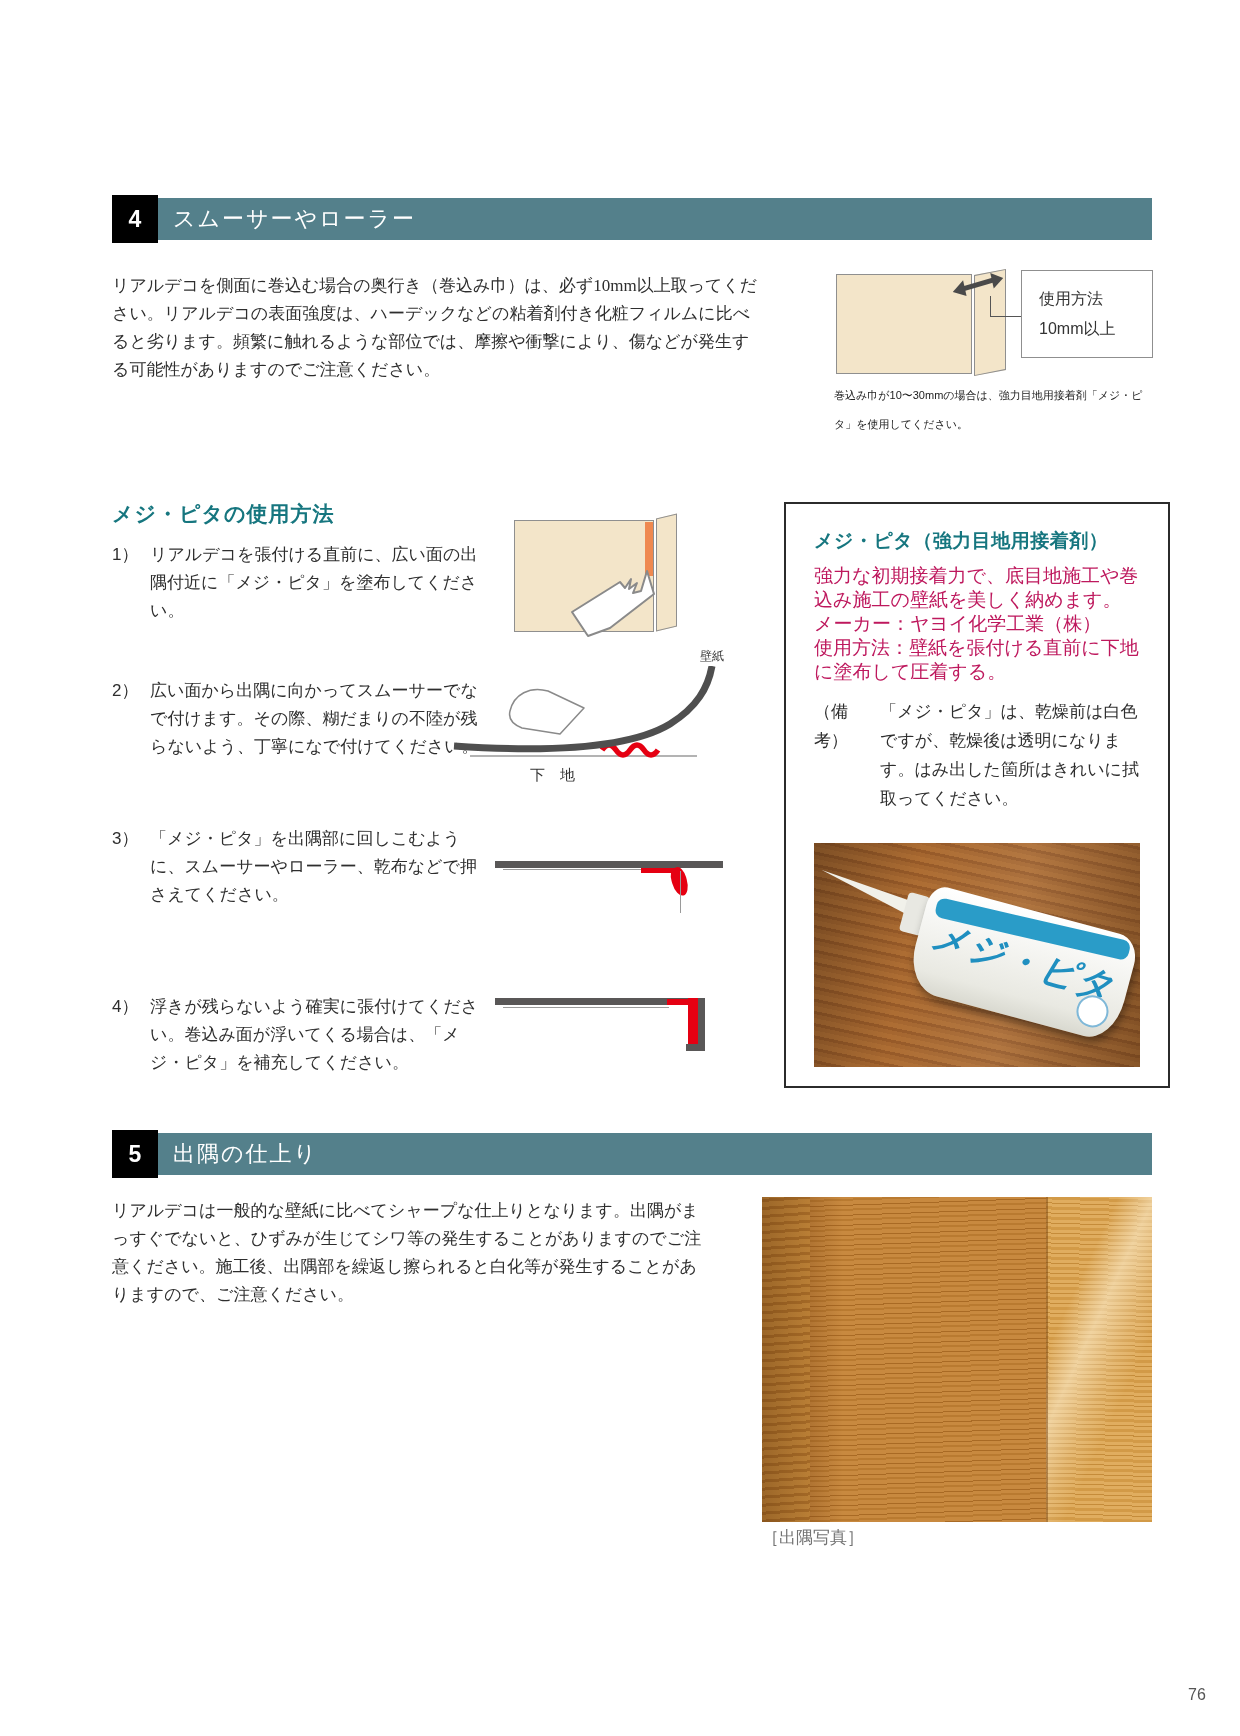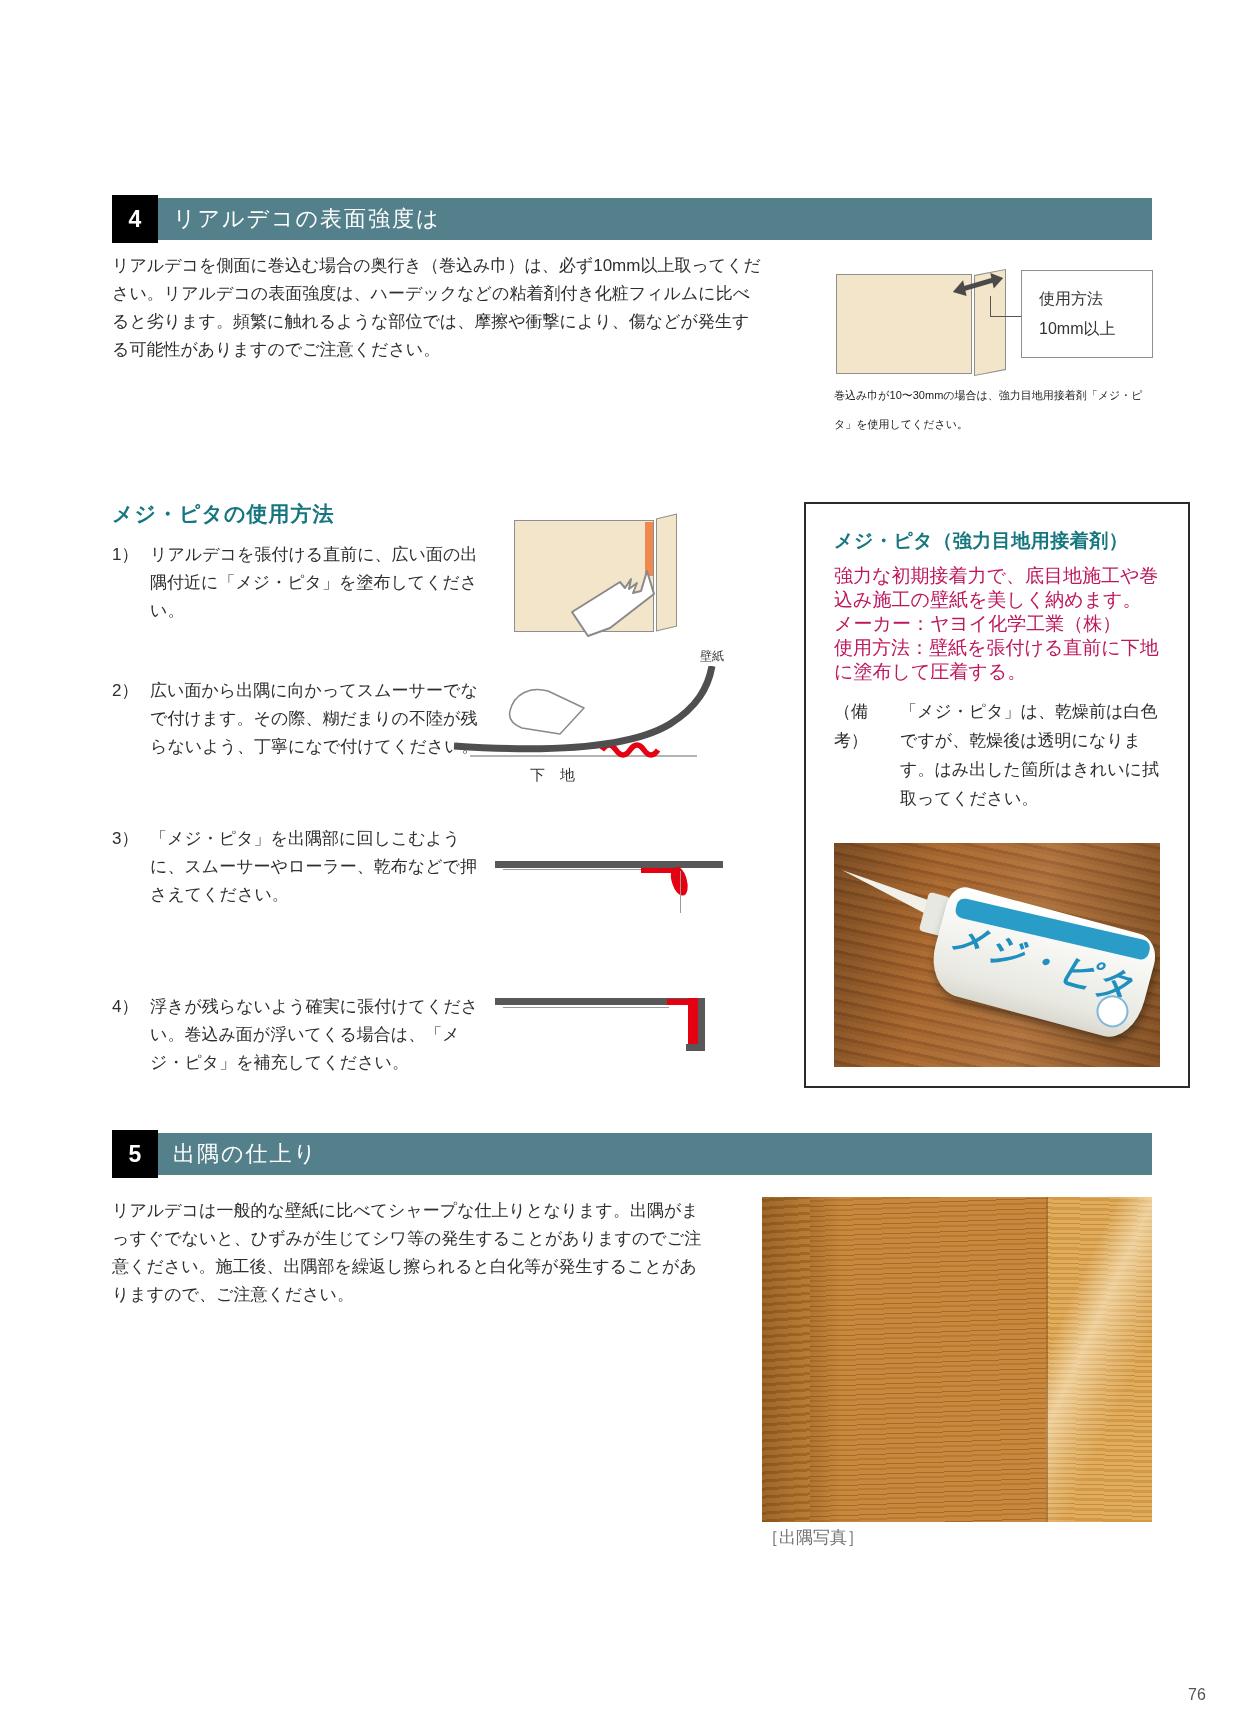--- a/index.html
+++ b/index.html
@@ -19,21 +19,21 @@
   }
   .sec-bar{
     flex:1; background:#54808b; color:#fff; font-size:22px; letter-spacing:2px;
     display:flex; align-items:center; padding-left:15px; margin:3px 0;
   }
   #sec4-header{ left:112px; top:195px; width:1040px; }
   #sec5-header{ left:112px; top:1130px; width:1040px; }
 
   
   .bodytext{ font-size:17px; line-height:28px; color:#2e2e2e; }
-  #sec4-intro{ position:absolute; left:112px; top:252px; width:650px; }
+  #sec4-intro{ position:absolute; left:112px; top:272px; width:650px;font-family:Liberation Serif, serif; }
   #sec5-body { position:absolute; left:112px; top:1197px; width:592px; }
 
   
   #diagA{ position:absolute; left:836px; top:264px; width:320px; height:115px; }
   .panelA{ position:absolute; left:0; top:10px; width:136px; height:100px;
            background:#f3e5c9; border:1px solid #8f8f8f; }
   .flapA{ position:absolute; left:138px; top:8px; width:32px; height:101px;
           background:#f3e5c9; border:1px solid #8f8f8f; transform:skewY(-11deg); }
   .arrowA{ position:absolute; left:116px; top:10px; width:52px; height:22px; transform:rotate(-9deg); }
   .connV{ position:absolute; left:154px; top:32px; height:21px; border-left:1.5px solid #555; }
@@ -83,21 +83,21 @@
   #diagS4{ position:absolute; left:495px; top:993px; width:215px; height:64px; }
   .barS4 { position:absolute; left:0; top:5px; width:194px; height:7px; background:#595757; }
   .thinS4{ position:absolute; left:8px; top:14px; width:166px; border-top:1px solid #9a9a9a; }
   .redH4 { position:absolute; left:172px; top:6px; width:22px; height:6px; background:#e50012; }
   .redV4 { position:absolute; left:193px; top:5px; width:10px; height:46px; background:#e50012; }
   .grayV4{ position:absolute; left:203px; top:5px; width:7px; height:53px; background:#595757; }
   .cap4  { position:absolute; left:191px; top:51px; width:19px; height:7px; background:#595757; }
 
   
   #infoBox{
-    position:absolute; left:804px; top:502px; width:386px; height:586px;
+    position:absolute; left:784px; top:502px; width:386px; height:586px;
     border:2px solid #2b2b2b; background:#fff; padding:24px 28px;
   }
   .boxTitle{ font-size:19px; font-weight:bold; color:#16767f; margin-bottom:10px; letter-spacing:.5px; }
   .boxP{ font-size:19px; line-height:24px; color:#be185d; }
   .boxNote{ display:flex; margin-top:13px; font-size:17px; line-height:29px; color:#2e2e2e; }
   .noteLabel{ width:66px; flex:none; }
   .noteText{ flex:1; }
   #productPhoto{
     position:absolute; left:28px; top:339px; width:326px; height:224px; overflow:hidden;
     background:
@@ -142,21 +142,21 @@
   #pageNum{ position:absolute; left:1188px; top:1686px; font-size:16px; color:#555; }
 </style>
 </head>
 <body>
 
 <div class="page">
 
   <header id="sec4-header" class="sec-header">
     <div class="sec-num">4</div>
     <div class="sec-bar">
-      <span>リアルデコの表面強度は</span>
+      <span>スムーサーやローラー</span>
     </div>
   </header>
 
   <p id="sec4-intro" class="bodytext">リアルデコを側面に巻込む場合の奥行き（巻込み巾）は、必ず10mm以上取ってください。リアルデコの表面強度は、ハーデックなどの粘着剤付き化粧フィルムに比べると劣ります。頻繁に触れるような部位では、摩擦や衝撃により、傷などが発生する可能性がありますのでご注意ください。</p>
 
   <div id="diagA">
     <div class="panelA"></div>
     <div class="flapA"></div>
     <svg class="arrowA" viewBox="0 0 52 20" aria-hidden="true">
       <path d="M7 12 L45 7" stroke="#4a4a4a" stroke-width="5" fill="none"></path>

